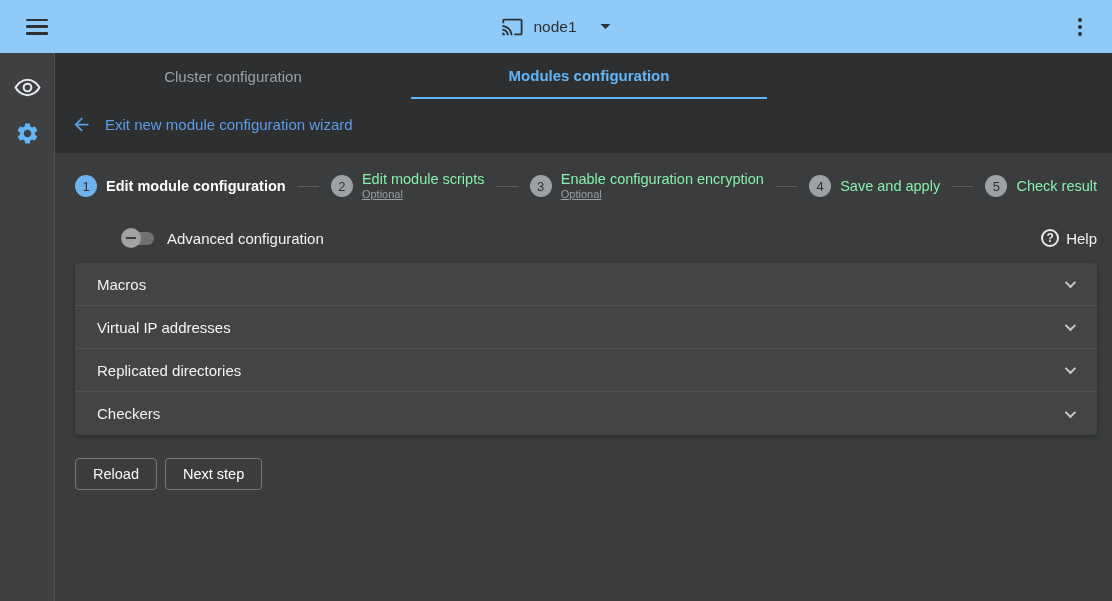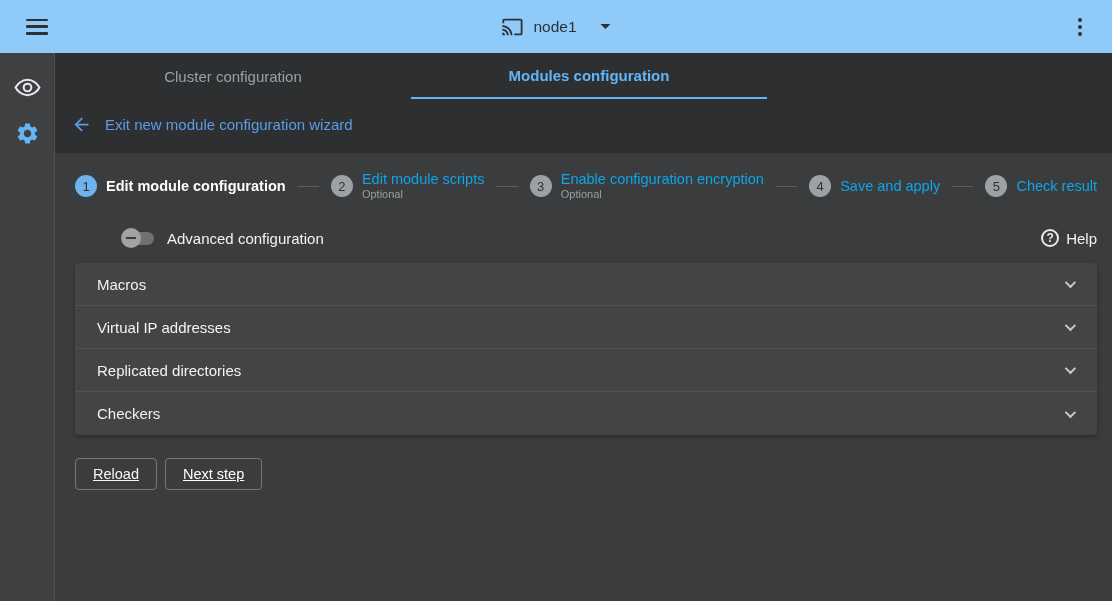--- a/index.html
+++ b/index.html
@@ -44,23 +44,23 @@
                  display:flex; flex-direction:column; }
 
   
   .stepper { height:66px; display:flex; align-items:center; }
   .step { display:flex; align-items:center; gap:9px; flex:none; cursor:pointer; }
   .step-circle { width:22px; height:22px; border-radius:50%; background:#9ea1a3;
                  display:flex; align-items:center; justify-content:center;
                  font-size:13px; color:#2f3133; flex:none; }
   .step.active .step-circle { background:#6fb3ec; }
   .step-text { display:flex; flex-direction:column; line-height:1.15; }
-  .step-label { font-size:14.5px; color:#0ea5e9; }
+  .step-label { font-size:14.5px; color:#86efac; }
   .step.active .step-label { color:#fdfdfd; font-weight:700; }
-  .step-sub { font-size:11px; color:#9b9ea0; }
+  .step-sub { font-size:11px; color:#9b9ea0;text-decoration:underline; }
   .step-sub:empty { display:none; }
   .connector { flex:1; border-top:1px solid #5d5e5f; margin:0 12px; min-width:18px; }
 
   
   .toggle-row { height:38px; display:flex; align-items:center; justify-content:space-between; }
   .toggle-left { display:flex; align-items:center; gap:12px; cursor:pointer;margin-left:46px; }
   .switch { position:relative; width:34px; height:20px; flex:none; }
   .switch-track { position:absolute; left:4px; top:4px; width:29px; height:13px;
                   border-radius:7px; background:#6f7172; }
   .switch-thumb { position:absolute; left:0; top:0; width:20px; height:20px; border-radius:50%;
@@ -79,21 +79,21 @@
   .panel-row { height:43px; display:flex; align-items:center; justify-content:space-between;
                padding:0 24px 0 22px; border-bottom:1px solid #515253; cursor:pointer; }
   .panel-row:last-child { border-bottom:none; }
   .panel-label { font-size:15px; color:#f2f3f4; font-weight:500; }
   .chevron { width:8px; height:8px; border-right:2px solid #c7c9ca; border-bottom:2px solid #c7c9ca;
              transform:rotate(45deg) translateY(-2px); flex:none; }
 
   
   .buttons-row { margin-top:23px; display:flex; gap:8px; }
   .btn { height:32px; padding:0 17px; border:1px solid #757677; border-radius:4px;
-         background:transparent; font-family:inherit; font-size:14.5px; cursor:pointer;text-decoration:underline; }
+         background:transparent; font-family:inherit; font-size:14.5px; cursor:pointer; }
   .btn-reload { color:#f5f6f7; }
   .btn-next { color:#ffffff; }
 </style>
 </head>
 <body>
 
 <div class="topbar">
   <div class="hamburger">
     <span></span>
       <span></span>

